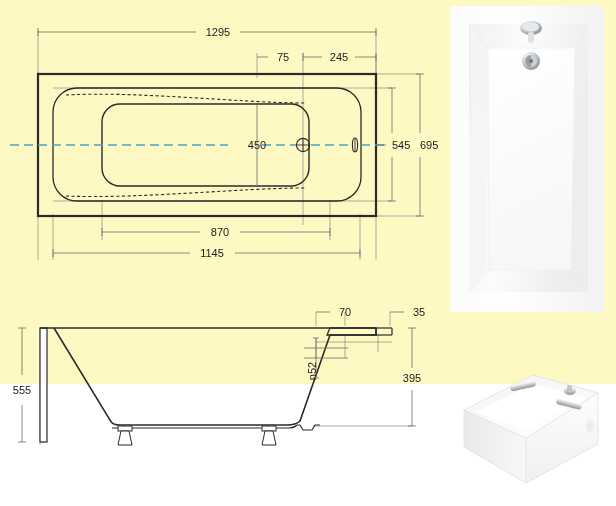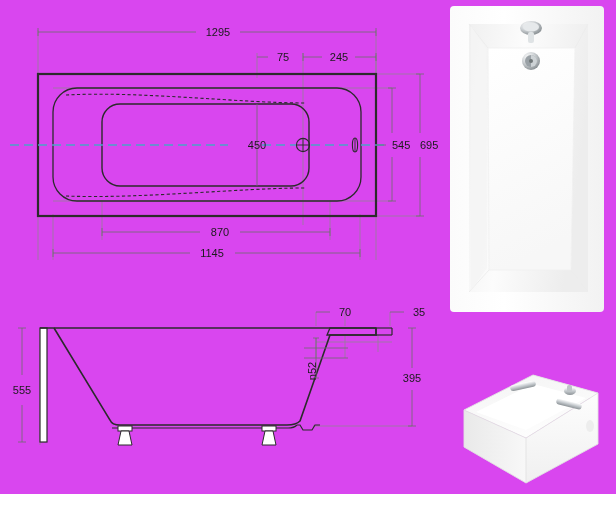--- a/index.html
+++ b/index.html
@@ -11,22 +11,22 @@
     width: 616px;
     height: 506px;
     font-family: "Liberation Sans", sans-serif;
     overflow: hidden;
     position: relative;
   }
   #sheet {
     position: absolute;
     left: 0; top: 0;
     width: 616px;
-    height: 494px;
-    background: #d946ef;
+    height: 384px;
+    background: #fef9c3;
   }
   .panel {
     position: absolute;
   }
   #plan-view   { left: 0;   top: 0;   width: 440px; height: 280px; }
   #side-view   { left: 0;   top: 280px; width: 440px; height: 226px; }
   #photo-top   { left: 438px; top: 2px;  width: 178px; height: 316px; }
   #photo-bot   { left: 438px; top: 320px; width: 178px; height: 186px; }
 
   svg { display: block; }

